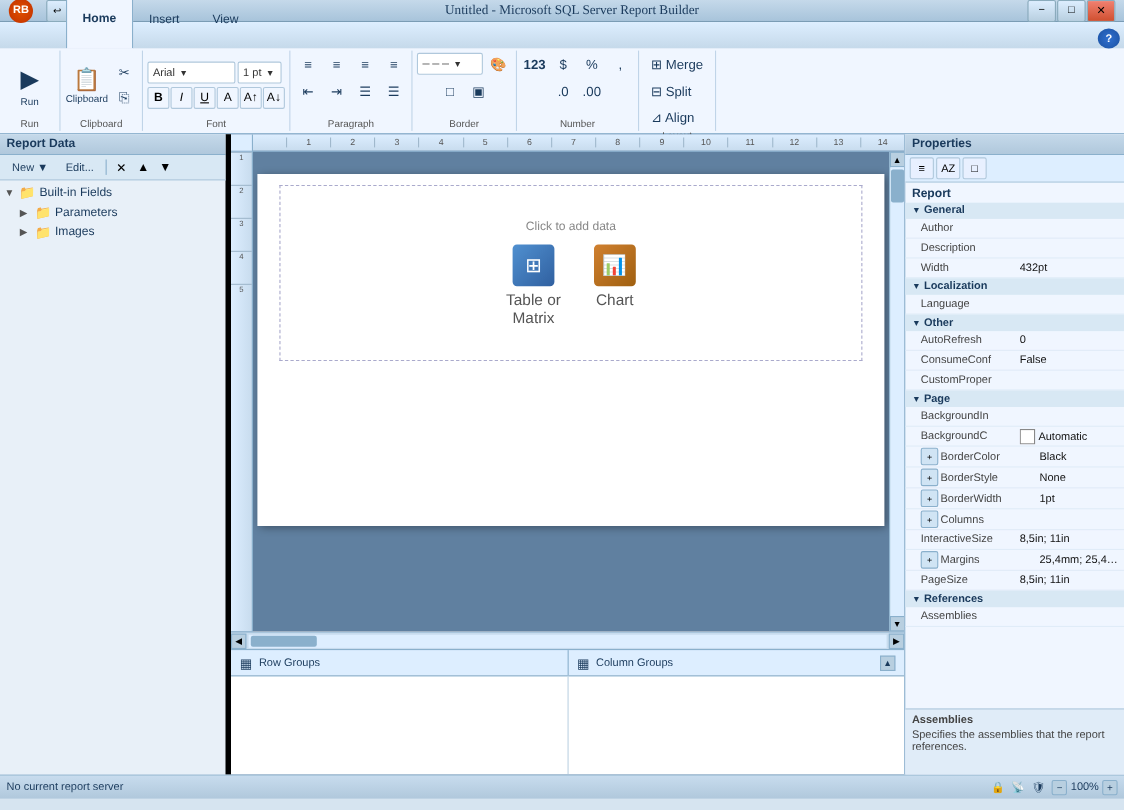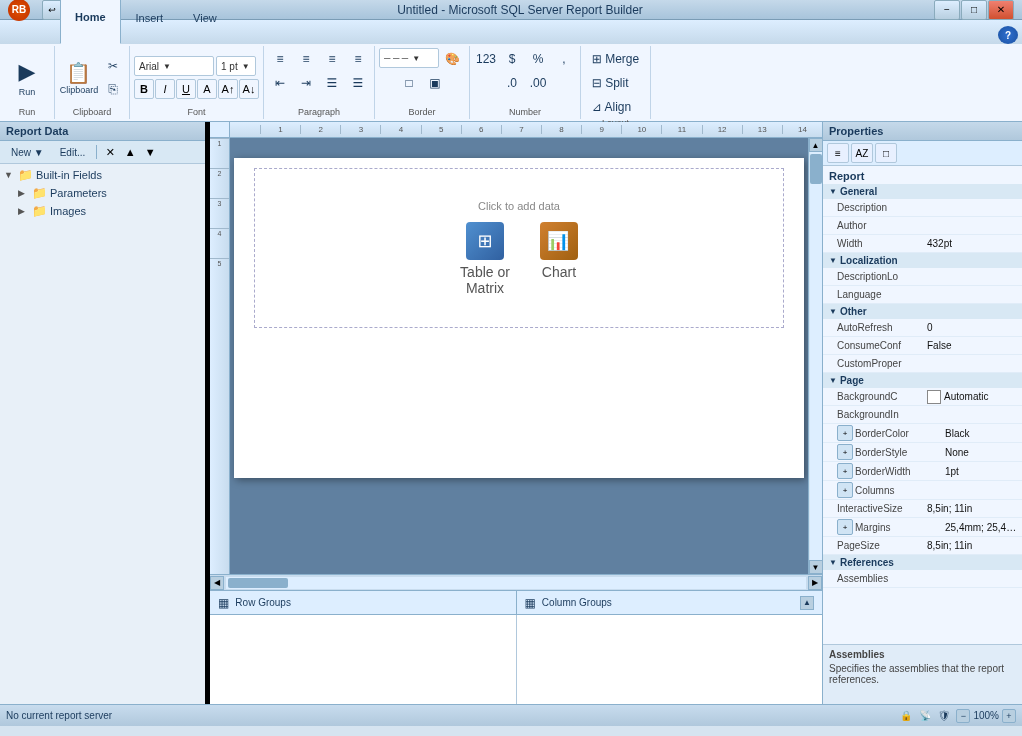--- a/index.html
+++ b/index.html
@@ -32,20 +32,21 @@
       border-radius: 2px;
       cursor: pointer;
       display: flex; align-items: center; justify-content: center;
       font-size: 9px;
     }
     .title-bar-title {
       flex: 1;
       text-align: center;
       font-size: 12px;
       color: #1a3a5c;
+      font-family: Liberation Serif, serif;
     }
     .title-bar-window-controls {
       display: flex; gap: 1px;
     }
     .win-ctrl {
       width: 26px; height: 20px;
       background: linear-gradient(to bottom, #ddeeff, #b8cfe0);
       border: 1px solid #8aabbc;
       border-radius: 2px;
       display: flex; align-items: center; justify-content: center;
@@ -617,21 +618,21 @@
         <div class="ribbon-btn-small">□</div>
         <div class="ribbon-btn-small">▣</div>
       </div>
     </div>
     <div class="ribbon-group-label">Border</div>
   </div>
 
   <div class="ribbon-group" style="min-width:80px;">
     <div class="ribbon-group-content" style="flex-direction:column;gap:2px;">
       <div class="ribbon-row">
-        <div class="ribbon-btn-small" style="font-weight:normal;">123</div>
+        <div class="ribbon-btn-small" style="font-weight:bold;">123</div>
         <div class="ribbon-btn-small">$</div>
         <div class="ribbon-btn-small">%</div>
         <div class="ribbon-btn-small">,</div>
       </div>
       <div class="ribbon-row">
         <div class="ribbon-btn-small">.0</div>
         <div class="ribbon-btn-small">.00</div>
       </div>
     </div>
     <div class="ribbon-group-label">Number</div>
@@ -782,43 +783,39 @@
     </div>
     <div class="props-section-title">Report</div>
     <div class="props-body">
 
       <div class="prop-group">
         <div class="prop-group-header">
           <span class="toggle">▼</span>
           <span>General</span>
         </div>
         <div class="prop-row">
+          <span class="prop-name">Author</span>
+          <span class="prop-value"></span>
+        </div>
+        <div class="prop-row">
           <span class="prop-name">Description</span>
-          <span class="prop-value"></span>
-        </div>
-        <div class="prop-row">
-          <span class="prop-name">Author</span>
           <span class="prop-value"></span>
         </div>
         <div class="prop-row">
           <span class="prop-name">Width</span>
           <span class="prop-value">432pt</span>
         </div>
       </div>
 
       <div class="prop-group">
         <div class="prop-group-header">
           <span class="toggle">▼</span>
           <span>Localization</span>
         </div>
         <div class="prop-row">
-          <span class="prop-name">DescriptionLo</span>
-          <span class="prop-value"></span>
-        </div>
-        <div class="prop-row">
           <span class="prop-name">Language</span>
           <span class="prop-value"></span>
         </div>
       </div>
 
       <div class="prop-group">
         <div class="prop-group-header">
           <span class="toggle">▼</span>
           <span>Other</span>
         </div>
@@ -835,28 +832,28 @@
           <span class="prop-value"></span>
         </div>
       </div>
 
       <div class="prop-group">
         <div class="prop-group-header">
           <span class="toggle">▼</span>
           <span>Page</span>
         </div>
         <div class="prop-row">
+          <span class="prop-name">BackgroundIn</span>
+          <span class="prop-value"></span>
+        </div>
+        <div class="prop-row">
           <span class="prop-name">BackgroundC</span>
           <span class="prop-value">
             <span class="prop-color-box" style="background:white;"></span>Automatic
           </span>
-        </div>
-        <div class="prop-row">
-          <span class="prop-name">BackgroundIn</span>
-          <span class="prop-value"></span>
         </div>
         <div class="prop-row">
           <div class="prop-expand-btn">+</div>
           <span class="prop-name">BorderColor</span>
           <span class="prop-value">Black</span>
         </div>
         <div class="prop-row">
           <div class="prop-expand-btn">+</div>
           <span class="prop-name">BorderStyle</span>
           <span class="prop-value">None</span>

